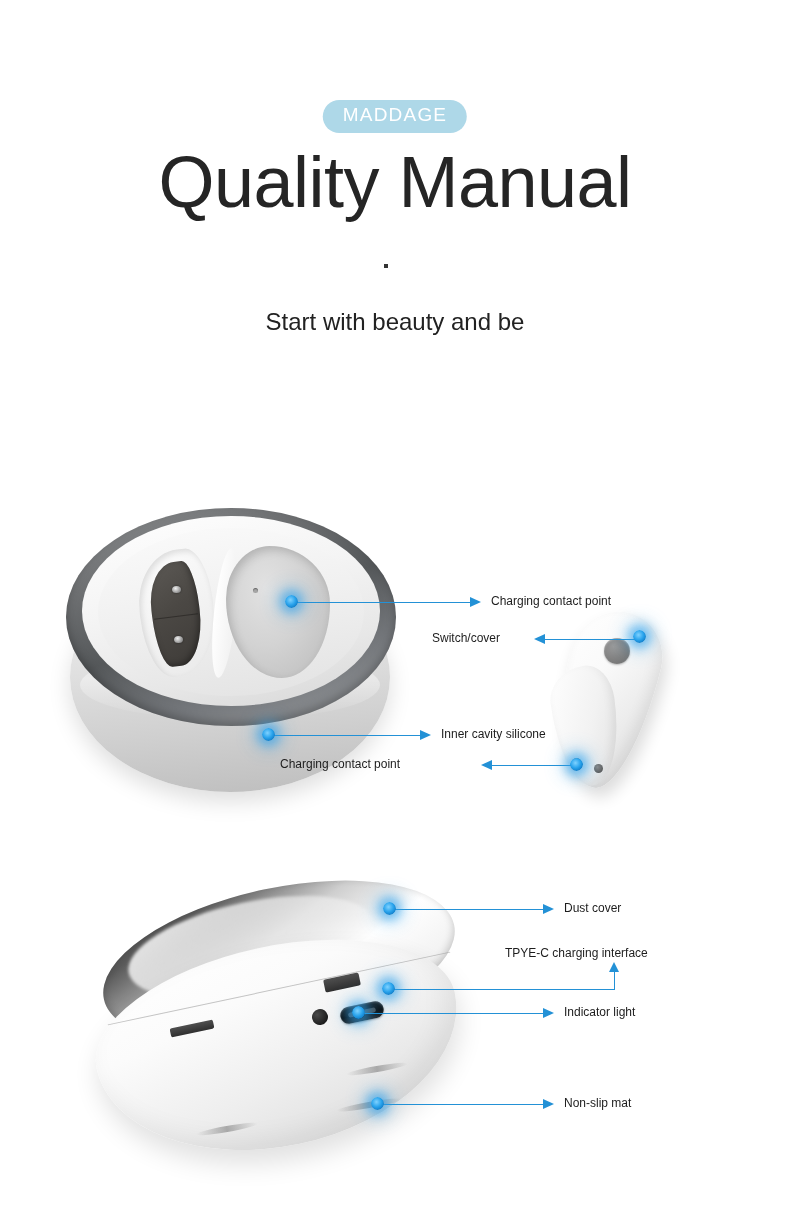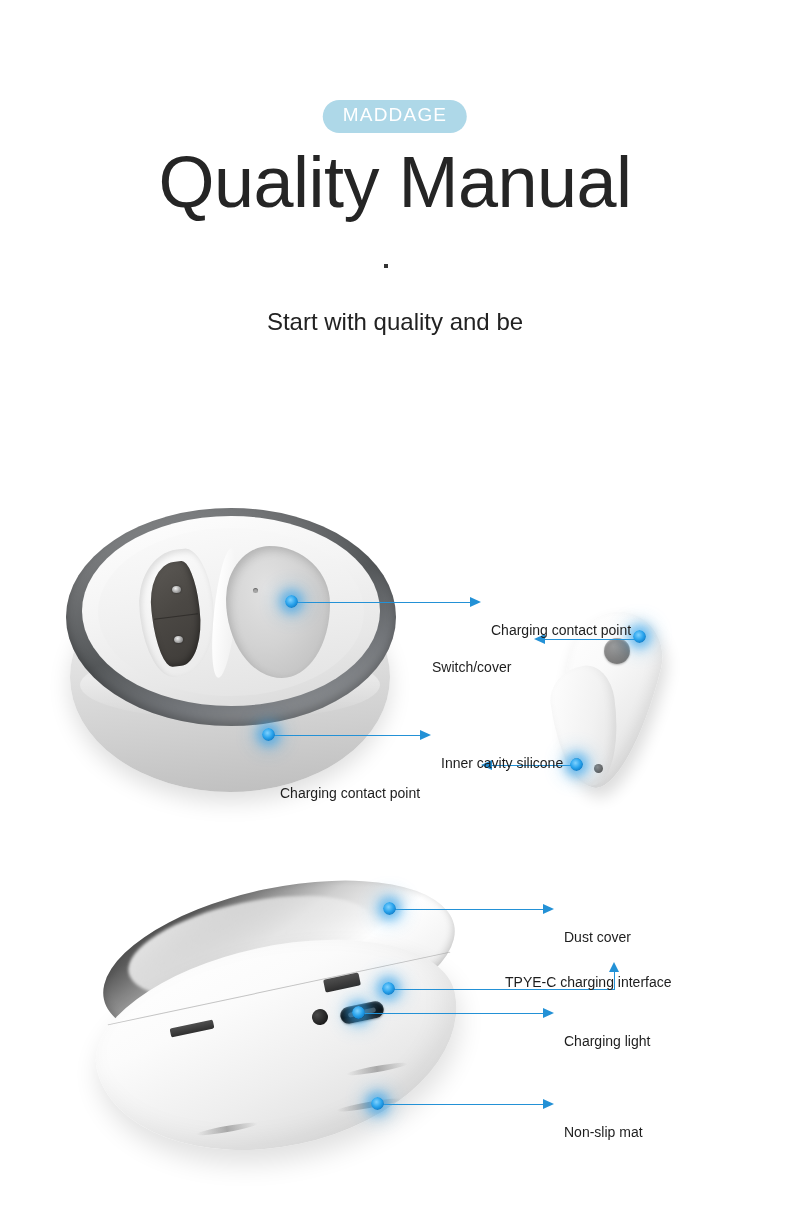--- a/index.html
+++ b/index.html
@@ -102,26 +102,25 @@
     border-bottom: 5px solid transparent;
     border-right: 11px solid #2391d6;
   }
   .arrow.up {
     border-left: 5px solid transparent;
     border-right: 5px solid transparent;
     border-bottom: 10px solid #2391d6;
   }
   .callout-label {
     position: absolute;
-    font-size: 14px;
+    font-size: 12px;
     color: #1d1d1d;
     white-space: nowrap;
     line-height: 1;
     z-index: 7;
-    margin-top: 28px;
   }
 
   
   .figure-one { position: absolute; left: 0; top: 470px; width: 790px; height: 380px; }
 
   .case-open { position: absolute; left: 62px; top: 30px; width: 345px; height: 300px; }
   .case-body {
     position: absolute;
     left: 8px; top: 62px;
     width: 320px; height: 230px;
@@ -352,21 +351,21 @@
 </head>
 <body>
 
 <div class="brand-badge">MADDAGE</div>
 
 <h1 class="page-title">Quality Manual</h1>
 
 <div class="title-dot"></div>
 
 <div class="tagline">
-  <div>Start with quality and be</div>
+  <div>Start with beauty and be</div>
 </div>
 
 <div class="figure-one">
 
   <div class="case-open">
     <div class="case-body"></div>
     <div class="case-side-shine"></div>
     <div class="case-rim"></div>
     <div class="case-rim-inner"></div>
     <div class="case-tray">
@@ -435,19 +434,19 @@
 
   <div class="marker" style="left:382px; top:122px;"></div>
   <div class="lead-line" style="left:392px; top:129px; width:222px;"></div>
   <div class="lead-vline" style="left:614px; top:112px; height:18px;"></div>
   <div class="arrow up" style="left:609px; top:102px;"></div>
   <div class="callout-label" style="left:505px; top:87px;">TPYE-C charging interface</div>
 
   <div class="marker" style="left:352px; top:146px;"></div>
   <div class="lead-line" style="left:362px; top:153px; width:181px;"></div>
   <div class="arrow right" style="left:543px; top:148px;"></div>
-  <div class="callout-label" style="left:564px; top:146px;">Charging light</div>
+  <div class="callout-label" style="left:564px; top:146px;">Indicator light</div>
 
   <div class="marker" style="left:371px; top:237px;"></div>
   <div class="lead-line" style="left:381px; top:244px; width:162px;"></div>
   <div class="arrow right" style="left:543px; top:239px;"></div>
   <div class="callout-label" style="left:564px; top:237px;">Non-slip mat</div>
 </div>
 
 </body></html>

